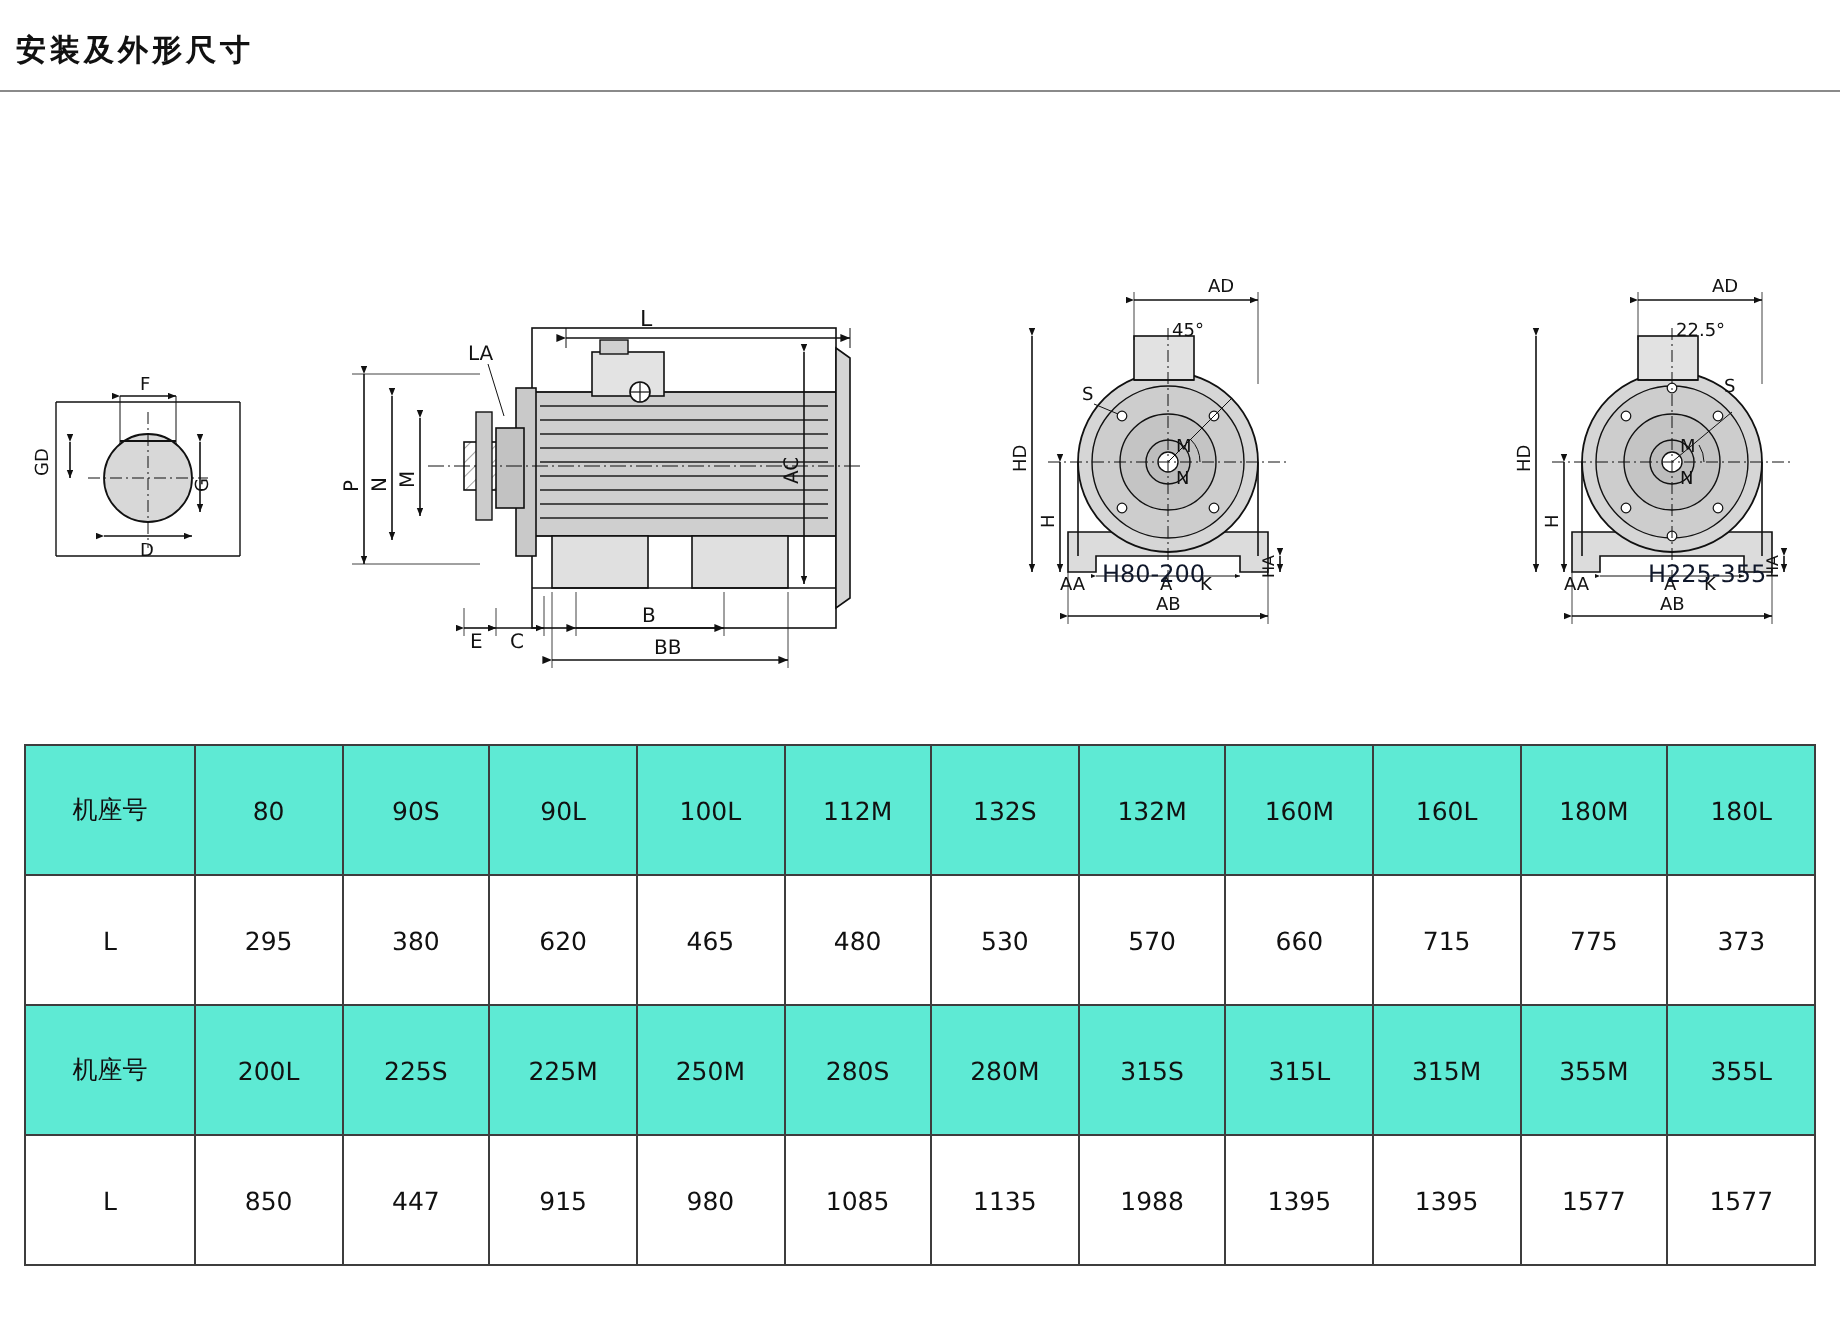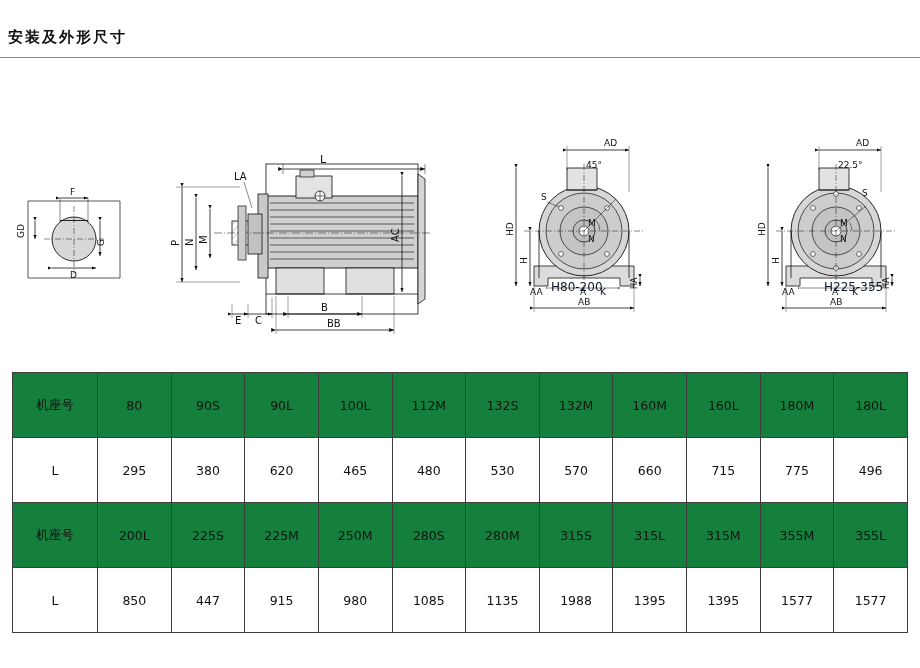--- a/index.html
+++ b/index.html
@@ -17,21 +17,21 @@
   }
   .page {
     position: relative;
     width: 920px;
     height: 668px;
   }
   
   .header {
     position: absolute;
     left: 0;
-    top: 12px;
+    top: 0;
     width: 920px;
     height: 55px;
   }
   .header-title {
     position: absolute;
     left: 8px;
     top: 16px;
     font-size: 15px;
     font-weight: bold;
     letter-spacing: 2px;
@@ -83,21 +83,21 @@
     height: 62px;
     font-size: 12.5px;
     font-family: "DejaVu Sans", sans-serif;
     color: #111;
   }
   table.dims td.rowhead {
     width: 82px;
     font-weight: normal;
   }
   table.dims tr.shaded td {
-    background: #15803d;
+    background: #5eead4;
   }
   table.dims tr.plain td {
     background: #ffffff;
   }
 </style>
 </head>
 <body>
 
 <div class="page">
 
@@ -367,21 +367,21 @@
           <td>295</td>
           <td>380</td>
           <td>620</td>
           <td>465</td>
           <td>480</td>
           <td>530</td>
           <td>570</td>
           <td>660</td>
           <td>715</td>
           <td>775</td>
-          <td>496</td>
+          <td>373</td>
         </tr>
         <tr class="shaded">
           <td class="rowhead">机座号</td>
           <td>200L</td>
           <td>225S</td>
           <td>225M</td>
           <td>250M</td>
           <td>280S</td>
           <td>280M</td>
           <td>315S</td>

